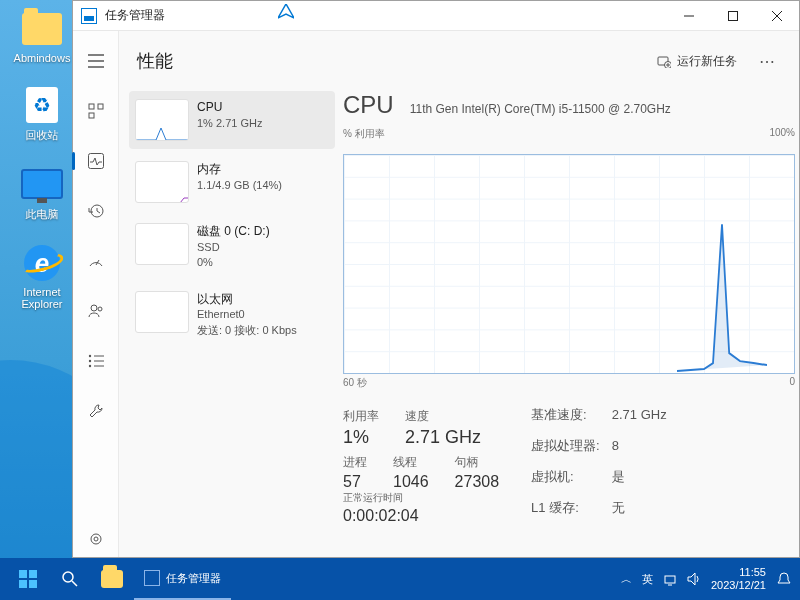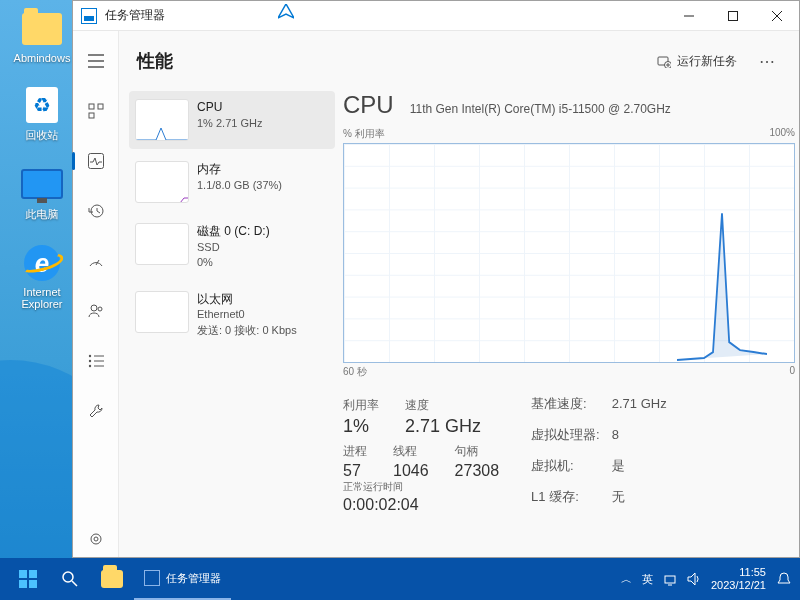--- a/index.html
+++ b/index.html
@@ -26,36 +26,36 @@
 .titlebar .title{font-size:12px;color:#222;flex:1}
 .winbtns{display:flex;height:100%}
 .winbtn{width:44px;height:100%;display:flex;align-items:center;justify-content:center;cursor:pointer;font-size:12px}
 .body{flex:1;display:flex;min-height:0}
 .navrail{width:46px;background:#fdfdfd;border-right:1px solid #eaeaea;display:flex;flex-direction:column;align-items:center;padding-top:12px;gap:14px}
 .navbtn{width:36px;height:36px;display:flex;align-items:center;justify-content:center;border-radius:4px;cursor:pointer;color:#555}
 .navbtn.active{position:relative}
 .navbtn.active::before{content:"";position:absolute;left:-6px;width:3px;height:18px;background:#0067c0;border-radius:2px}
 .content{flex:1;display:flex;flex-direction:column;min-width:0}
 .header{display:flex;align-items:center;padding:16px 18px 12px 18px}
-.header h1{font-size:18px;font-weight:700;color:#222;flex:1}
+.header h1{font-size:18px;font-weight:400;color:#222;flex:1}
 .newtask{display:flex;align-items:center;gap:6px;font-size:12px;color:#333;padding:4px 10px;border-radius:4px;cursor:pointer}
 .main{flex:1;display:flex;min-height:0}
 .sidepanel{width:220px;padding:4px 4px 4px 10px;overflow:hidden}
 .card{display:flex;gap:8px;padding:8px 6px;border-radius:4px;cursor:pointer;margin-bottom:4px}
 .card.sel{background:#eaeaea}
 .thumb{width:54px;height:42px;background:#fff;border:1px solid #e0e0e0;border-radius:3px;position:relative;overflow:hidden;flex-shrink:0}
 .cardtxt{font-size:11px;color:#222;line-height:1.4}
 .cardtxt .t{font-size:12px;font-weight:500}
 .cardtxt .s{color:#555}
 .detail{flex:1;padding:4px 4px 4px 4px;display:flex;flex-direction:column;min-width:0;overflow:hidden}
 .dhead{display:flex;align-items:baseline;gap:16px;margin-bottom:4px}
 .dhead .big{font-size:24px;color:#444}
 .dhead .sub{font-size:12px;color:#555;white-space:nowrap}
 .chartwrap{position:relative;margin-top:4px}
-.chartlabels{display:flex;justify-content:space-between;font-size:10px;color:#777;margin-bottom:2px}
+.chartlabels{display:flex;justify-content:space-between;font-size:10px;color:#777;margin-bottom:13px}
 .chart{height:220px;border:1px solid #9bbde0;background:#fff;position:relative;overflow:hidden}
 .grid{position:absolute;inset:0;background-image:linear-gradient(to right,#eef4fa 1px,transparent 1px),linear-gradient(to bottom,#eef4fa 1px,transparent 1px);background-size:10% 10%}
 .spike{position:absolute;bottom:0;right:6%;width:20%;height:100%}
 .chartbottom{display:flex;justify-content:space-between;font-size:10px;color:#777;margin-top:2px}
 .stats{display:flex;gap:26px;margin-top:10px;font-size:11px}
 .statcol .lab{color:#666;font-size:12px;margin-bottom:2px}
 .statcol .val{font-size:18px;color:#333}
 .statcol.small .val{font-size:16px}
 .pairs{font-size:13px;color:#555}
 .pairs td{padding:1px 10px 1px 0}
@@ -222,21 +222,21 @@
               </div>
             </div>
             <div class="card">
               <div class="thumb">
                   <svg width="54" height="42">
                     <polyline points="0,41 44,41 48,36 54,36" fill="none" stroke="#9b3fbf"></polyline>
                   </svg>
                 </div>
               <div class="cardtxt">
                 <div class="t">内存</div>
-                <div class="s">1.1/8.0 GB (37%)</div>
+                <div class="s">1.1/4.9 GB (14%)</div>
               </div>
             </div>
             <div class="card">
               <div class="thumb"></div>
               <div class="cardtxt">
                 <div class="t">磁盘 0 (C: D:)</div>
                 <div class="s">SSD</div>
                 <div class="s">0%</div>
               </div>
             </div>

